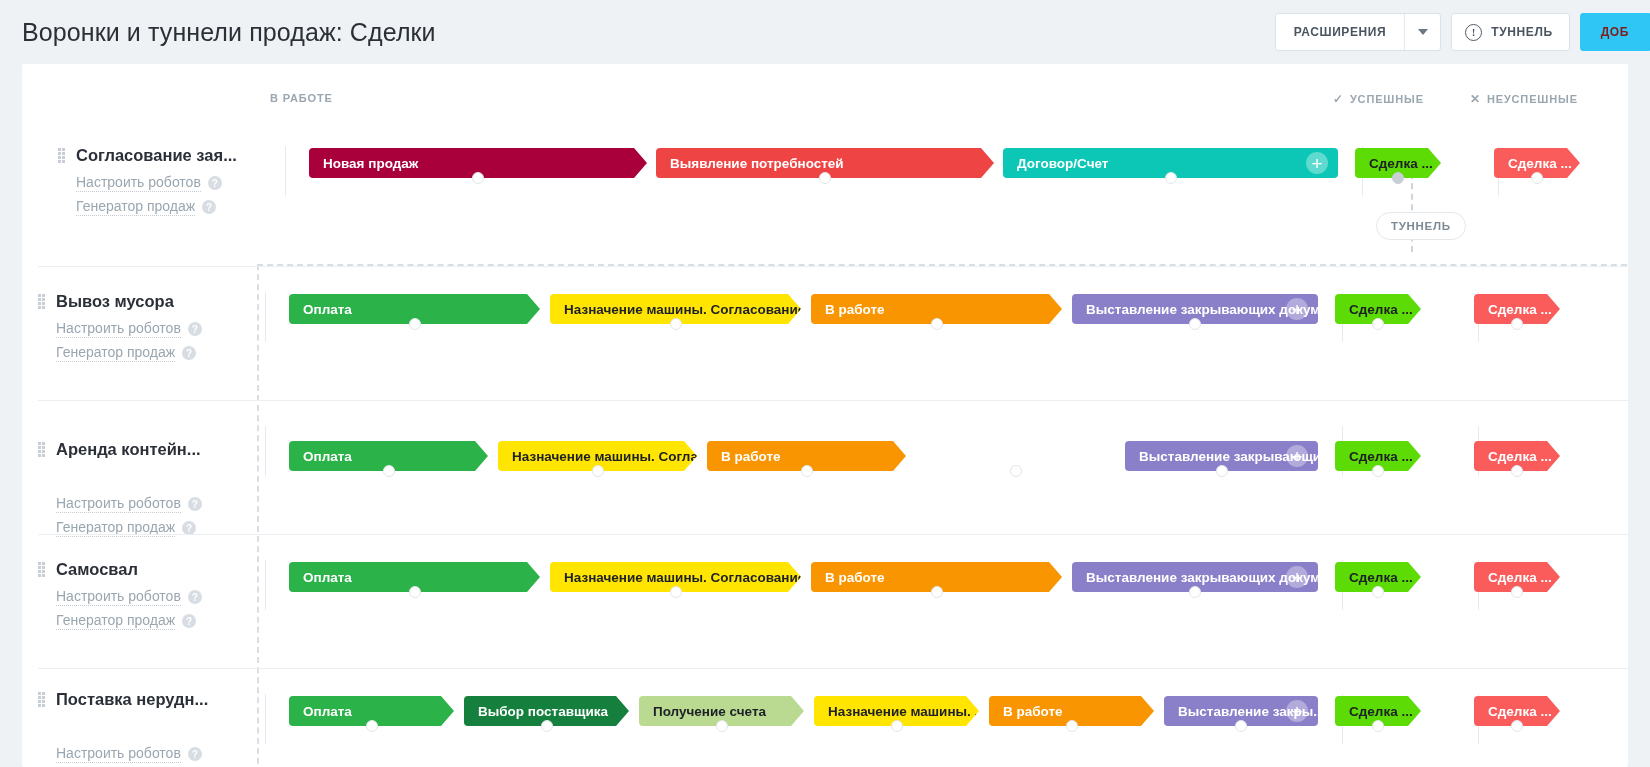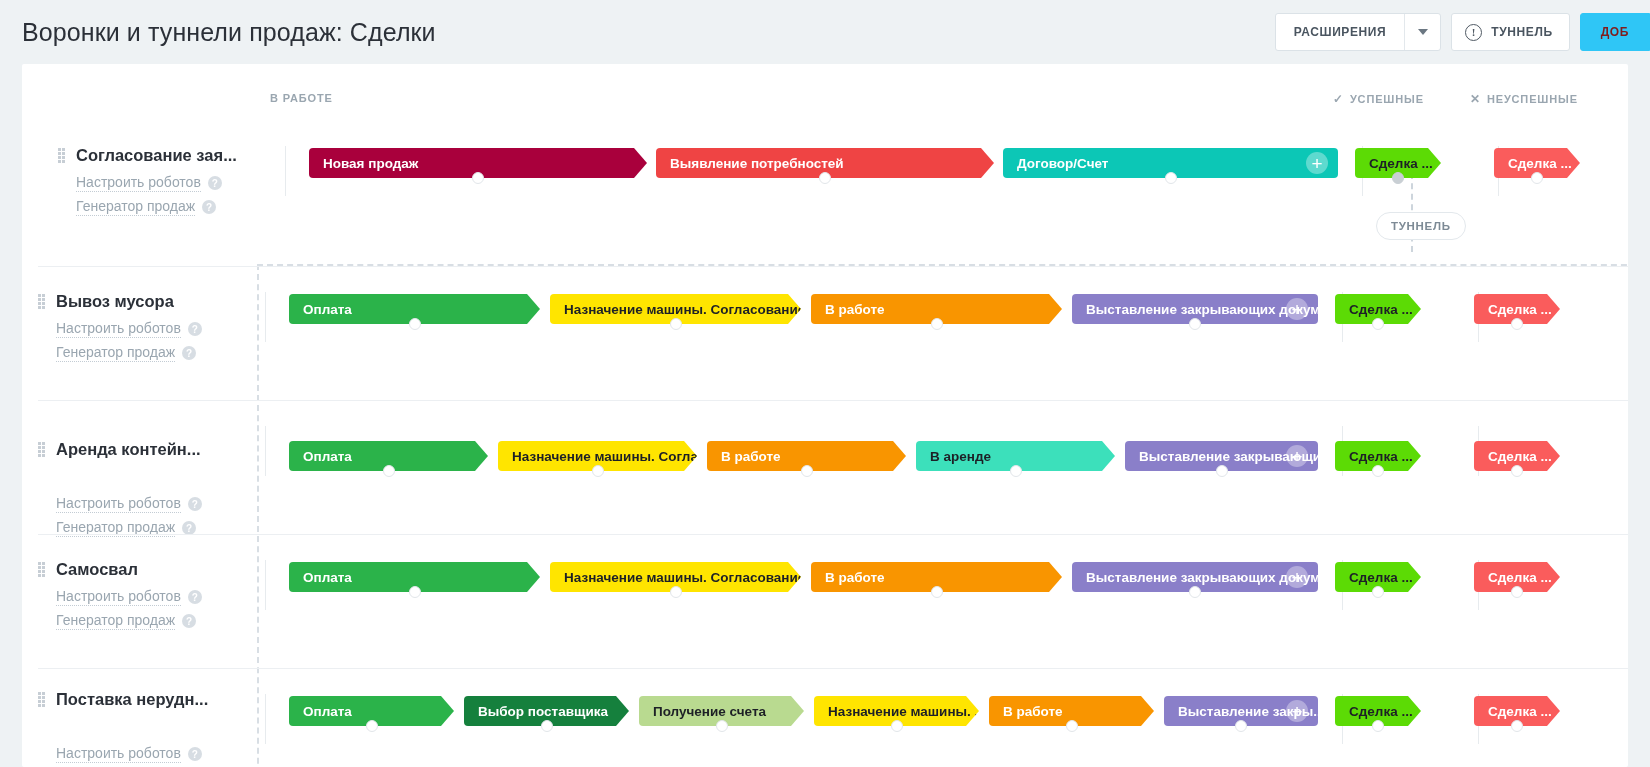--- a/index.html
+++ b/index.html
@@ -411,21 +411,20 @@
         <div class="v-divider" style="left: 243px; top: 26px; height: 50px;"></div>
         <div class="v-divider" style="left: 1320px; top: 26px; height: 50px;"></div>
         <div class="v-divider" style="left: 1456px; top: 26px; height: 50px;"></div>
         <div class="stages">
           <div class="stage" style="left: 0px; width: 199px; top: 41px; background: rgb(43, 179, 74);">Оплата</div>
           <div class="handle" style="left: 93.5px; top: 65px;"></div>
           <div class="stage dark" style="left: 209px; width: 199px; top: 41px; background: rgb(255, 229, 0);">Назначение машины. Соглас...</div>
           <div class="handle" style="left: 302.5px; top: 65px;"></div>
           <div class="stage" style="left: 418px; width: 199px; top: 41px; background: rgb(249, 149, 0);">В работе</div>
           <div class="handle" style="left: 511.5px; top: 65px;"></div>
-          <div class="stage dark" style="left: 627px; width: 199px; top: 41px; background: rgb(60, 224, 187);">В аренде</div>
           <div class="handle" style="left: 720.5px; top: 65px;"></div>
           <div class="stage flat" style="left: 836px; width: 193px; top: 41px; background: rgb(138, 127, 201);">Выставление закрывающи...</div>
           <div class="handle" style="left: 926.5px; top: 65px;"></div>
           <div class="add-stage" style="left: 997px; top: 45px;">+</div>
           <div class="stage dark" style="left: 1046px; width: 86px; top: 41px; background: rgb(92, 219, 5);">Сделка ...</div>
           <div class="handle" style="left: 1083px; top: 65px;"></div>
           <div class="stage" style="left: 1185px; width: 86px; top: 41px; background: rgb(250, 92, 92);">Сделка ...</div>
           <div class="handle" style="left: 1222px; top: 65px;"></div>
         </div>
       </div>

